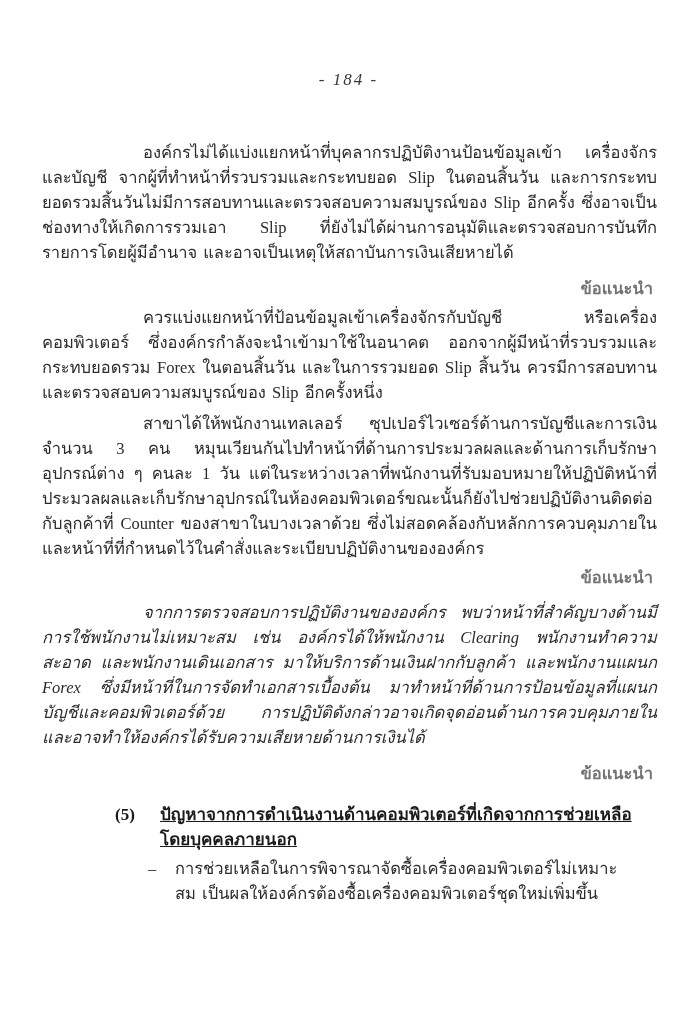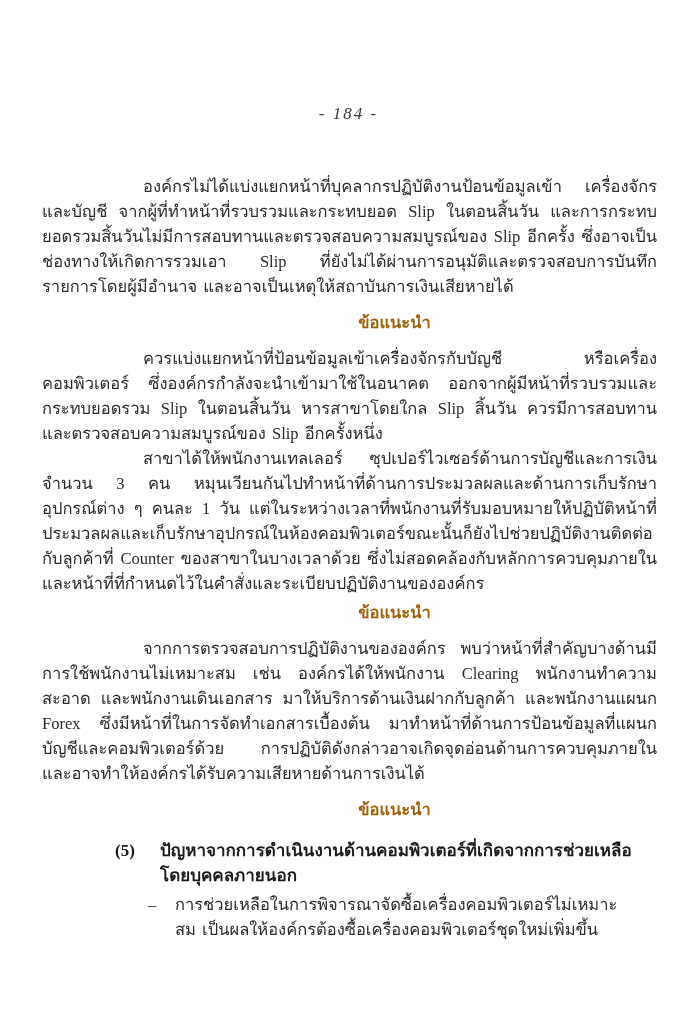--- a/index.html
+++ b/index.html
@@ -15,65 +15,66 @@
     color: #2b2b2b;
     -webkit-font-smoothing: antialiased;
   }
   .scan-page {
     position: relative;
     width: 697px;
     height: 1024px;
     background: #fff;
   }
   .page-number {
-    padding-top: 104px;
+    padding-top: 70px;
     text-align: center;
     font-family: "Liberation Serif", "DejaVu Serif", serif;
     font-style: italic;
     font-size: 17px;
     letter-spacing: 2px;
     color: #3a3a3a;
   }
   .content {
     margin: 50px 40px 0 42px;
     width: 615px;
     font-size: 16.5px;
     line-height: 25px;
     text-align: justify;
   }
   .para {
     margin: 0;
     text-indent: 101px;
     word-spacing: 2px;
   }
-  .para.gap-sm { }
-  .para.gap-md { margin-top: 10px; }
+  .para.gap-sm { margin-top: 6px; }
+  .para.gap-md { margin-top: 10px; font-style: italic; }
   .rec-heading {
-    margin: 11px;
+    margin: 4px;
     margin-top: 11px;
     margin-left: 101px;
     font-weight: 600;
-    color: #a16207;
-    text-align: center;
+    color: #737373;
+    text-align: right;
   }
   .rec-heading.tight { margin-top: 4px; }
   .numbered-heading {
     display: flex;
     margin-top: 16px;
     margin-left: 73px;
     font-weight: bold;
     font-size: 17px;
     color: #1a1a1a;
     text-align: left;
   }
   .numbered-heading .num {
     flex: 0 0 45px;
   }
   .numbered-heading .txt {
     flex: 1;
+    text-decoration: underline;
   }
   .bullet-list {
     margin-top: 4px;
     margin-left: 106px;
     width: 482px;
   }
   .bullet-item {
     display: flex;
     margin-top: 3px;
   }
@@ -93,21 +94,21 @@
 <div class="scan-page">
 
   <div class="page-number">- 184 -</div>
 
   <div class="content">
 
     <p class="para">องค์กรไม่ได้แบ่งแยกหน้าที่บุคลากรปฏิบัติงานป้อนข้อมูลเข้า เครื่องจักรและบัญชี จากผู้ที่ทำหน้าที่รวบรวมและกระทบยอด Slip ในตอนสิ้นวัน และการกระทบยอดรวมสิ้นวันไม่มีการสอบทานและตรวจสอบความสมบูรณ์ของ Slip อีกครั้ง ซึ่งอาจเป็นช่องทางให้เกิดการรวมเอา Slip ที่ยังไม่ได้ผ่านการอนุมัติและตรวจสอบการบันทึกรายการโดยผู้มีอำนาจ และอาจเป็นเหตุให้สถาบันการเงินเสียหายได้</p>
 
     <p class="rec-heading">ข้อแนะนำ</p>
 
-    <p class="para">ควรแบ่งแยกหน้าที่ป้อนข้อมูลเข้าเครื่องจักรกับบัญชี หรือเครื่องคอมพิวเตอร์ ซึ่งองค์กรกำลังจะนำเข้ามาใช้ในอนาคต ออกจากผู้มีหน้าที่รวบรวมและกระทบยอดรวม Slip ในตอนสิ้นวัน หารสาขาโดยใกล Slip สิ้นวัน ควรมีการสอบทานและตรวจสอบความสมบูรณ์ของ Slip อีกครั้งหนึ่ง</p>
+    <p class="para">ควรแบ่งแยกหน้าที่ป้อนข้อมูลเข้าเครื่องจักรกับบัญชี หรือเครื่องคอมพิวเตอร์ ซึ่งองค์กรกำลังจะนำเข้ามาใช้ในอนาคต ออกจากผู้มีหน้าที่รวบรวมและกระทบยอดรวม Forex ในตอนสิ้นวัน และในการรวมยอด Slip สิ้นวัน ควรมีการสอบทานและตรวจสอบความสมบูรณ์ของ Slip อีกครั้งหนึ่ง</p>
 
     <p class="para gap-sm">สาขาได้ให้พนักงานเทลเลอร์ ซุปเปอร์ไวเซอร์ด้านการบัญชีและการเงินจำนวน 3 คน หมุนเวียนกันไปทำหน้าที่ด้านการประมวลผลและด้านการเก็บรักษาอุปกรณ์ต่าง ๆ คนละ 1 วัน แต่ในระหว่างเวลาที่พนักงานที่รับมอบหมายให้ปฏิบัติหน้าที่ประมวลผลและเก็บรักษาอุปกรณ์ในห้องคอมพิวเตอร์ขณะนั้นก็ยังไปช่วยปฏิบัติงานติดต่อกับลูกค้าที่ Counter ของสาขาในบางเวลาด้วย ซึ่งไม่สอดคล้องกับหลักการควบคุมภายใน และหน้าที่ที่กำหนดไว้ในคำสั่งและระเบียบปฏิบัติงานขององค์กร</p>
 
     <p class="rec-heading tight">ข้อแนะนำ</p>
 
 
     <p class="para gap-md">จากการตรวจสอบการปฏิบัติงานขององค์กร พบว่าหน้าที่สำคัญบางด้านมีการใช้พนักงานไม่เหมาะสม เช่น องค์กรได้ให้พนักงาน Clearing พนักงานทำความสะอาด และพนักงานเดินเอกสาร มาให้บริการด้านเงินฝากกับลูกค้า และพนักงานแผนก Forex ซึ่งมีหน้าที่ในการจัดทำเอกสารเบื้องต้น มาทำหน้าที่ด้านการป้อนข้อมูลที่แผนกบัญชีและคอมพิวเตอร์ด้วย การปฏิบัติดังกล่าวอาจเกิดจุดอ่อนด้านการควบคุมภายใน และอาจทำให้องค์กรได้รับความเสียหายด้านการเงินได้</p>
 
     <p class="rec-heading">ข้อแนะนำ</p>
 

